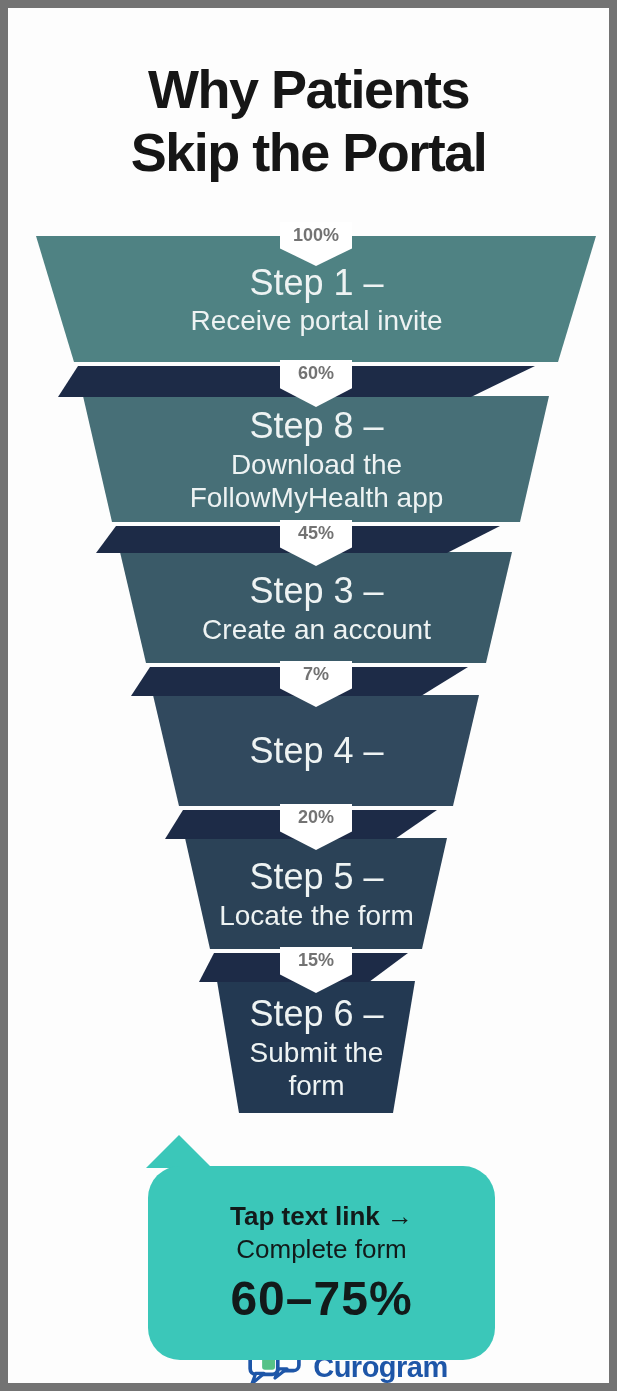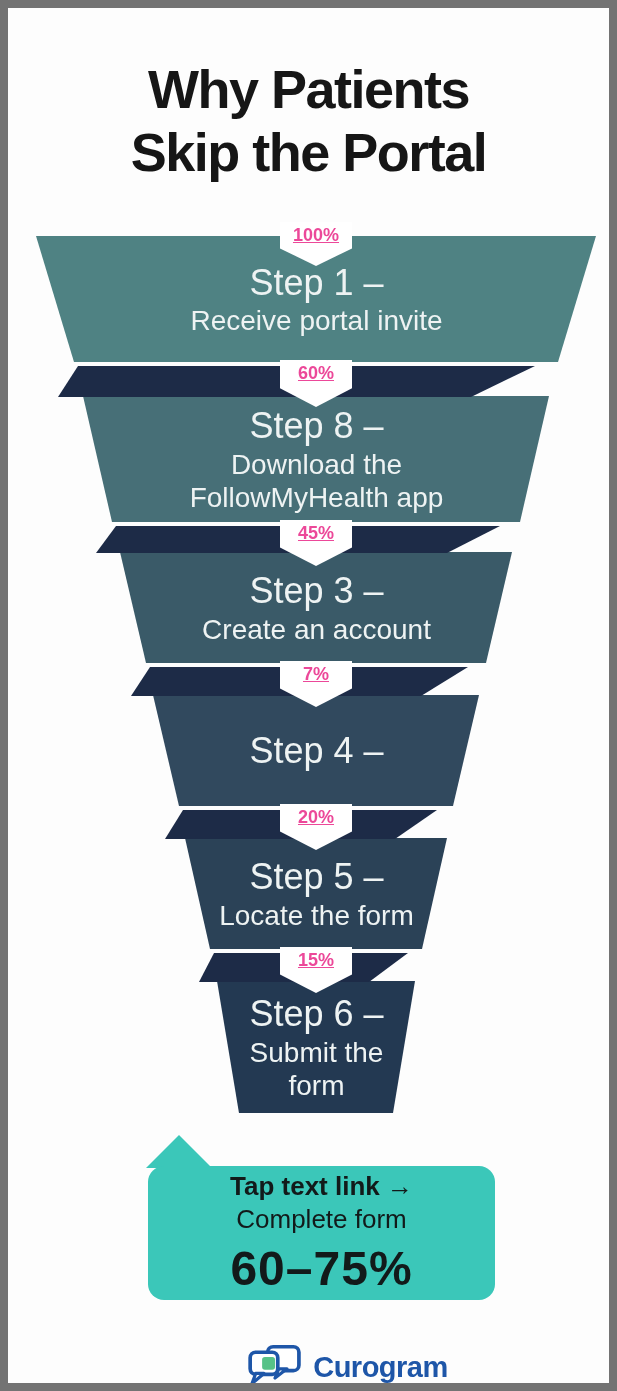--- a/index.html
+++ b/index.html
@@ -34,33 +34,33 @@
   .band1 { top:358px; height:31px; clip-path:polygon(70px 0, 527px 0, 463px 100%, 50px 100%); }
   .band2 { top:518px; height:27px; clip-path:polygon(108px 0, 492px 0, 439px 100%, 88px 100%); }
   .band3 { top:659px; height:29px; clip-path:polygon(142px 0, 460px 0, 413px 100%, 123px 100%); }
   .band4 { top:802px; height:29px; clip-path:polygon(175px 0, 429px 0, 387px 100%, 157px 100%); }
   .band5 { top:945px; height:29px; clip-path:polygon(206px 0, 400px 0, 361px 100%, 191px 100%); }
   
   .notch {
     position:absolute; left:272px; width:72px; z-index:5; background:#ffffff;
     clip-path:polygon(0 0, 100% 0, 100% 60%, 50% 100%, 0 60%);
     display:flex; justify-content:center; align-items:flex-start;
-    font-weight:bold; font-size:18px; color:#ec4899; padding-top:0;text-decoration:underline;
+    font-weight:bold; font-size:18px; color:#737373; padding-top:0;
   }
   .notch span { margin-top:3px; }
   .notch1 { top:214px; height:44px; }
   .notch2 { top:352px; height:47px;text-align:right; }
   .notch3 { top:512px; height:46px; }
   .notch4 { top:653px; height:46px; }
   .notch5 { top:796px; height:46px; }
   .notch6 { top:939px; height:46px; }
   
   .callout {
-    position:absolute; left:140px; top:1158px; width:347px; height:134px;
-    border-radius:16px; z-index:2;
+    position:absolute; left:140px; top:1158px; width:347px; height:194px;
+    border-radius:32px; z-index:2;
     display:flex; flex-direction:column; align-items:center; justify-content:center;
     text-align:center; color:#121a1a;
   }
   .callout-tail {
     position:absolute; left:138px; top:1127px; width:66px; height:33px; z-index:1;
     clip-path:polygon(50% 0, 100% 100%, 0 100%);
   }
   .callout .c1 { font-weight:bold; font-size:26px; line-height:1.3; }
   .callout .c2 { font-weight:normal; font-size:26px; line-height:1.3; }
   .callout .c3 { font-weight:bold; font-size:48px; line-height:1.15; margin-top:4px; letter-spacing:1px;text-align:right; }

